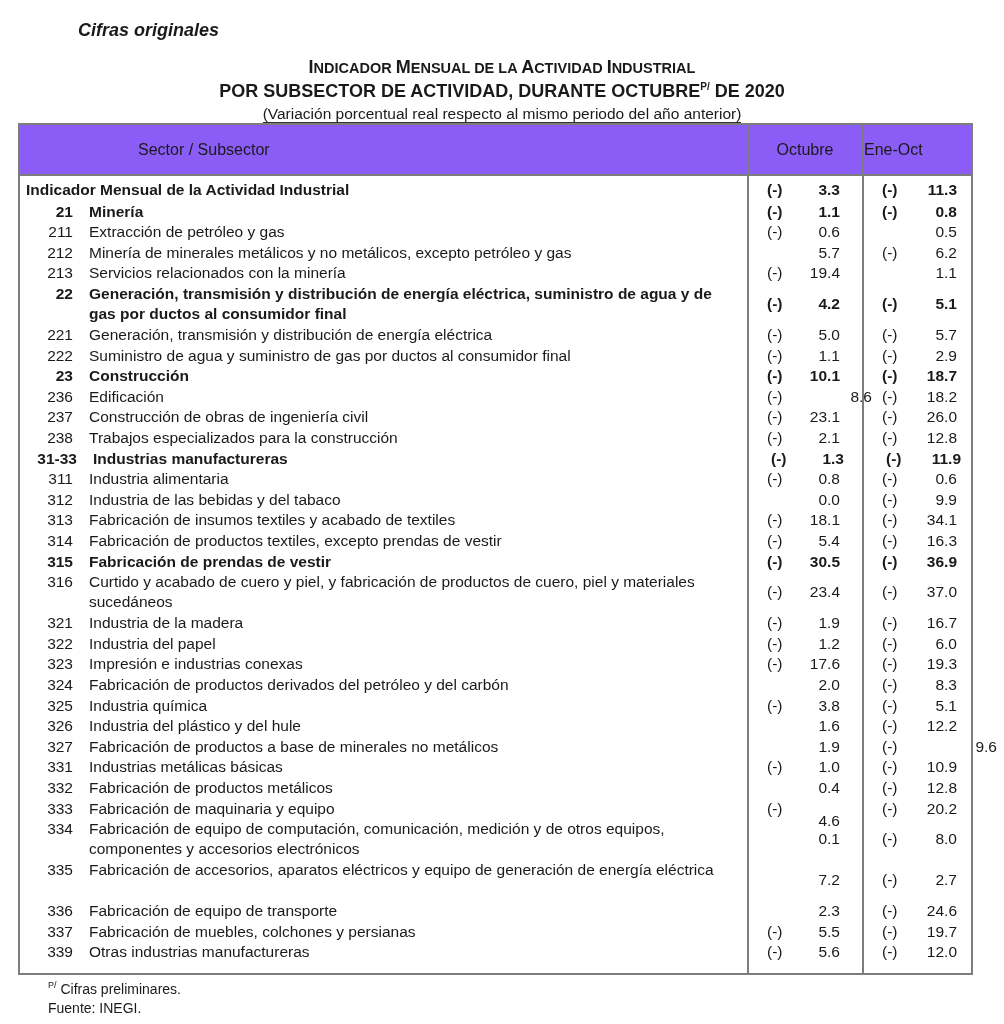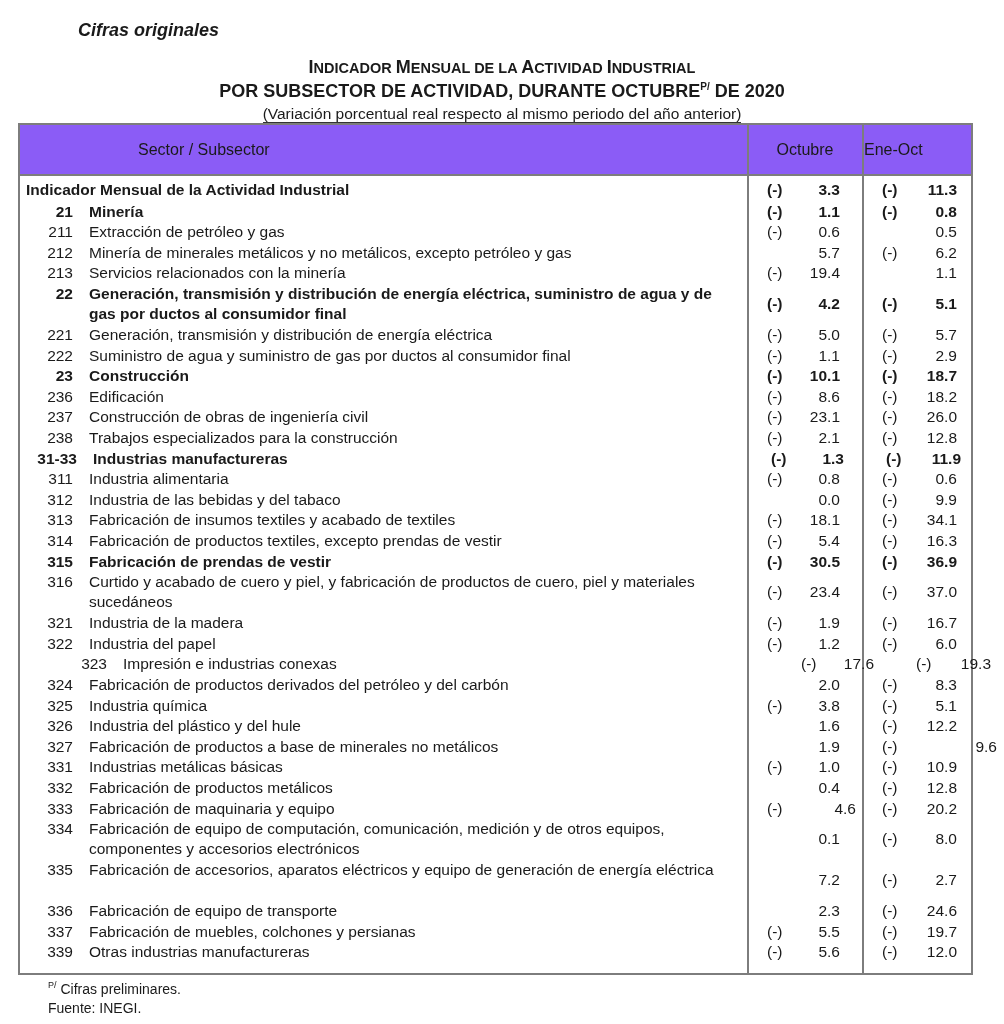--- a/index.html
+++ b/index.html
@@ -126,21 +126,21 @@
         <div class="label cell">Construcción</div>
         <div class="neg1 cell" style="top: 0px;">(-)</div>
         <div class="v1v cell" style="top: 0px;">10.1</div>
         <div class="neg2 cell" style="top: 0px;">(-)</div>
         <div class="v2v cell" style="top: 0px;">18.7</div>
       </div>
       <div class="row" style="position: absolute; left: 0px; right: 0px; top: 206.8px; height: 20.6px;">
         <div class="code cell">236</div>
         <div class="label cell">Edificación</div>
         <div class="neg1 cell" style="top: 0px;">(-)</div>
-        <div class="v1v cell" style="top: 0px;">8.6</div>
+        <div class="v1v cell" style="top: 0px; padding-left: 32px;">8.6</div>
         <div class="neg2 cell" style="top: 0px;">(-)</div>
         <div class="v2v cell" style="top: 0px;">18.2</div>
       </div>
       <div class="row" style="position: absolute; left: 0px; right: 0px; top: 227.4px; height: 20.6px;">
         <div class="code cell">237</div>
         <div class="label cell">Construcción de obras de ingeniería civil</div>
         <div class="neg1 cell" style="top: 0px;">(-)</div>
         <div class="v1v cell" style="top: 0px;">23.1</div>
         <div class="neg2 cell" style="top: 0px;">(-)</div>
         <div class="v2v cell" style="top: 0px;">26.0</div>
@@ -217,21 +217,21 @@
         <div class="v2v cell" style="top: 0px;">16.7</div>
       </div>
       <div class="row" style="position: absolute; left: 0px; right: 0px; top: 453.8px; height: 20.6px;">
         <div class="code cell">322</div>
         <div class="label cell">Industria del papel</div>
         <div class="neg1 cell" style="top: 0px;">(-)</div>
         <div class="v1v cell" style="top: 0px;">1.2</div>
         <div class="neg2 cell" style="top: 0px;">(-)</div>
         <div class="v2v cell" style="top: 0px;">6.0</div>
       </div>
-      <div class="row" style="position: absolute; left: 0px; right: 0px; top: 474.4px; height: 20.6px; margin-left: 34px;">
+      <div class="row" style="position: absolute; left: 0px; right: 0px; top: 474.4px; height: 20.6px;">
         <div class="code cell">323</div>
         <div class="label cell">Impresión e industrias conexas</div>
         <div class="neg1 cell" style="top: 0px;">(-)</div>
         <div class="v1v cell" style="top: 0px;">17.6</div>
         <div class="neg2 cell" style="top: 0px;">(-)</div>
         <div class="v2v cell" style="top: 0px;">19.3</div>
       </div>
       <div class="row" style="position: absolute; left: 0px; right: 0px; top: 495px; height: 20.6px;">
         <div class="code cell">324</div>
         <div class="label cell">Fabricación de productos derivados del petróleo y del carbón</div>
@@ -273,21 +273,21 @@
         <div class="code cell">332</div>
         <div class="label cell">Fabricación de productos metálicos</div>
         <div class="v1v cell" style="top: 0px;">0.4</div>
         <div class="neg2 cell" style="top: 0px;">(-)</div>
         <div class="v2v cell" style="top: 0px;">12.8</div>
       </div>
       <div class="row" style="position: absolute; left: 0px; right: 0px; top: 618.6px; height: 20.6px;">
         <div class="code cell">333</div>
         <div class="label cell">Fabricación de maquinaria y equipo</div>
         <div class="neg1 cell" style="top: 0px;">(-)</div>
-        <div class="v1v cell" style="top: 0px; margin-left: 16px;">4.6</div>
+        <div class="v1v cell" style="top: 12px;">4.6</div>
         <div class="neg2 cell" style="top: 0px;">(-)</div>
         <div class="v2v cell" style="top: 0px;">20.2</div>
       </div>
       <div class="row" style="position: absolute; left: 0px; right: 0px; top: 639.2px; height: 41px;">
         <div class="code cell">334</div>
         <div class="label cell">Fabricación de equipo de computación, comunicación, medición y de otros equipos, componentes y accesorios electrónicos</div>
         <div class="v1v cell" style="top: 10px;">0.1</div>
         <div class="neg2 cell" style="top: 10px;">(-)</div>
         <div class="v2v cell" style="top: 10px;">8.0</div>
       </div>

